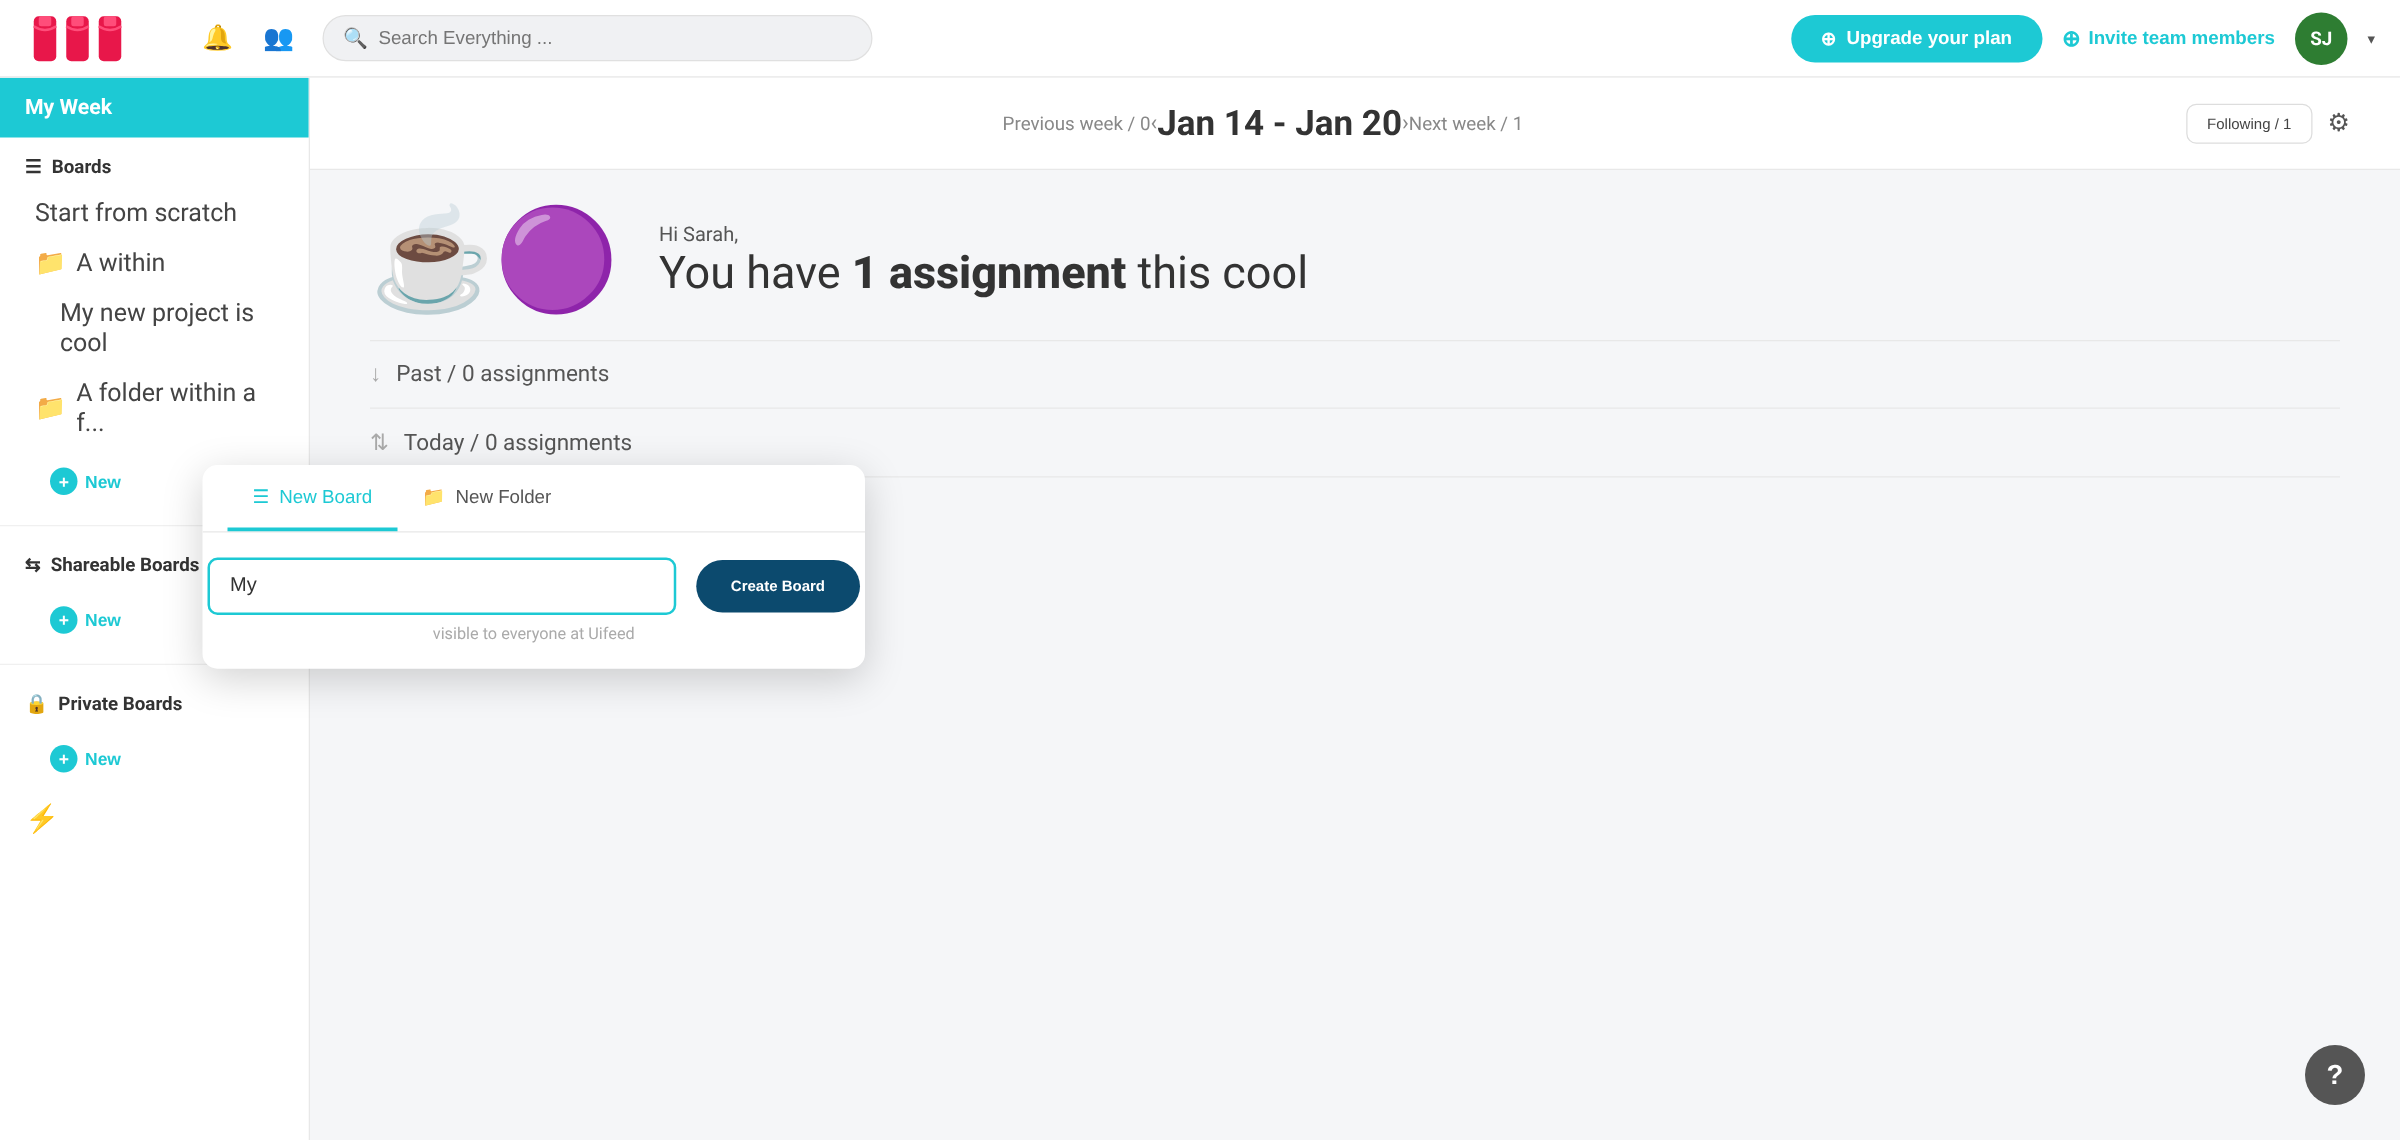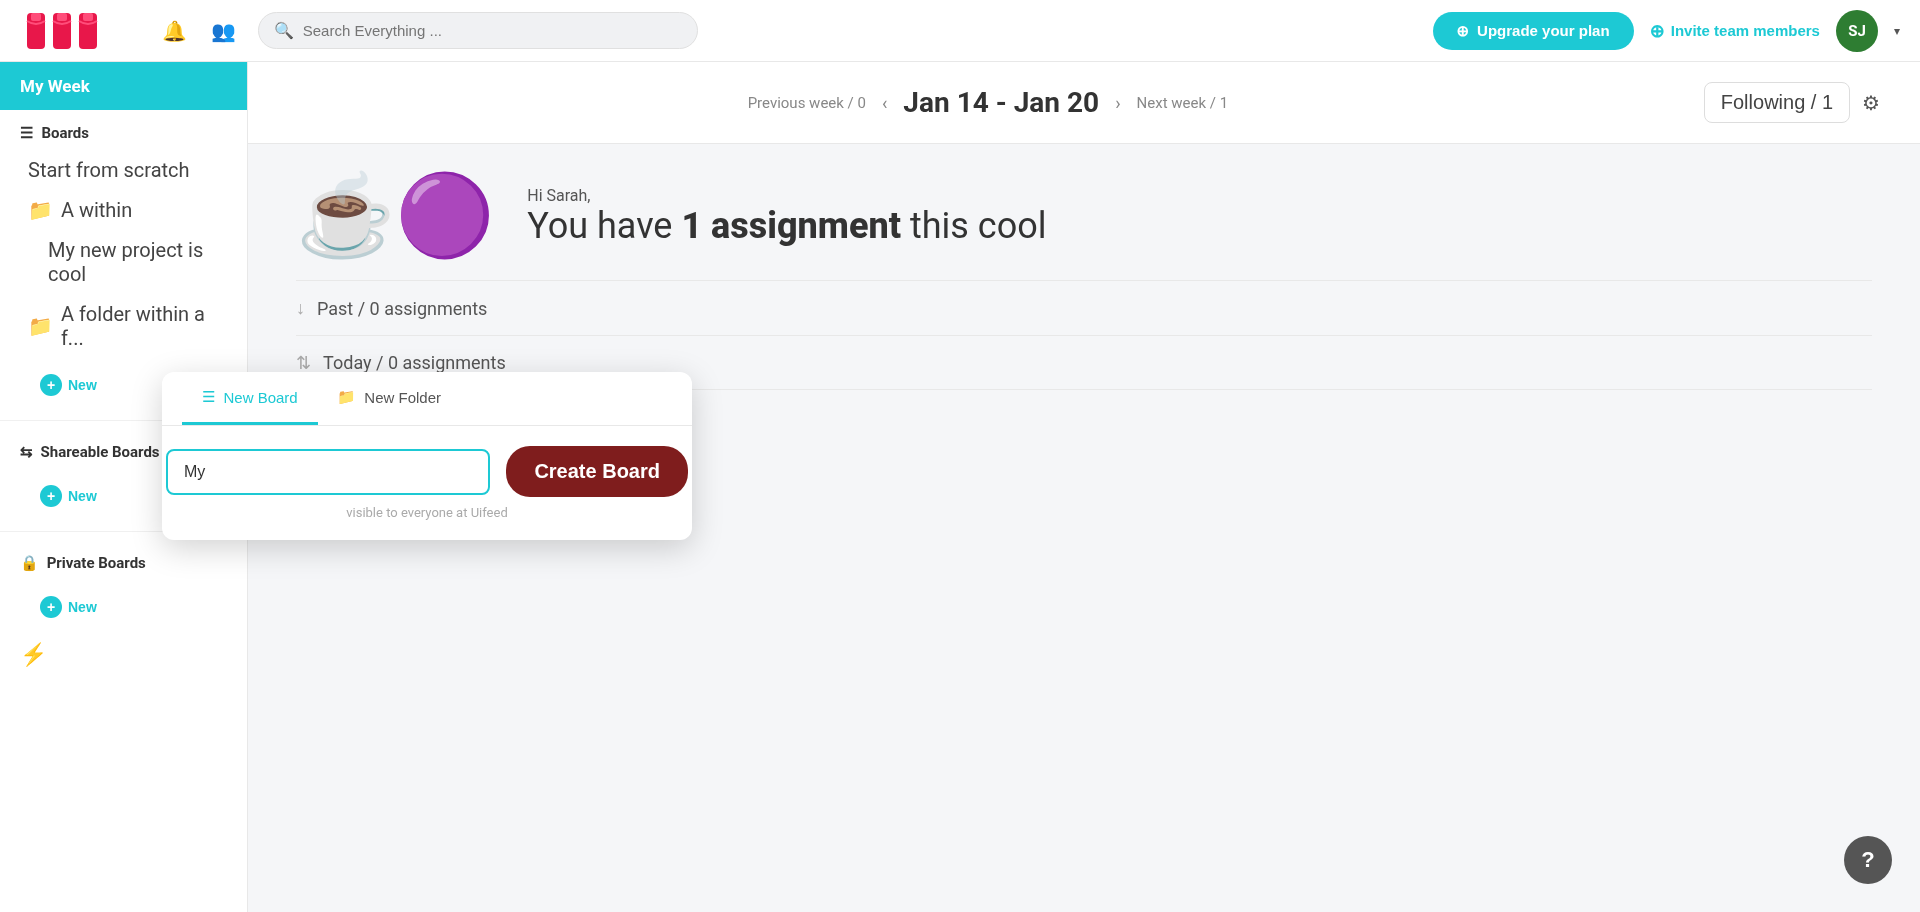--- a/index.html
+++ b/index.html
@@ -71,28 +71,28 @@
     .main {
       position: fixed; top: 62px; left: 248px; right: 0; bottom: 0;
       background: #f5f6f8; overflow-y: auto; padding: 0;
     }
 
     
     .week-header {
       background: #fff; padding: 20px 40px; display: flex; align-items: center;
       border-bottom: 1px solid #e8e8e8; gap: 16px;
     }
-    .week-nav { display: flex; align-items: center; gap: 16px; flex: 1; justify-content: center; }
+    .week-nav { display: flex; align-items: center; flex: 1; justify-content: center; }
     .week-nav-link { font-size: 15px; color: #888; cursor: pointer; text-decoration: none; }
     .week-nav-arrow { font-size: 18px; color: #888; cursor: pointer; }
     .week-title { font-size: 28px; font-weight: 700; color: #333; }
     .week-header-right { display: flex; align-items: center; gap: 12px; margin-left: auto; }
     .following-btn {
       background: #fff; border: 1px solid #ddd; border-radius: 8px;
-      padding: 8px 16px; font-size: 20px; color: #444; cursor: pointer;
+      padding: 8px 16px; font-size: 12px; color: #444; cursor: pointer;
     }
     .settings-btn { background: none; border: none; font-size: 20px; color: #555; cursor: pointer; }
 
     
     .greeting-section {
       padding: 32px 48px 24px;
       display: flex; align-items: center; gap: 32px;
     }
     .greeting-emoji { font-size: 80px; line-height: 1; }
     .greeting-text h2 { font-size: 16px; color: #555; font-weight: 400; }
@@ -126,22 +126,22 @@
       display: flex; align-items: center; gap: 8px; border-bottom: 3px solid transparent;
       background: none; border-top: none; border-left: none; border-right: none;
     }
     .popup-tab.active { color: #1dc9d4; border-bottom: 3px solid #1dc9d4; }
     .popup-body { padding: 20px 4px 0; display: flex; align-items: center; gap: 16px; }
     .popup-input {
       flex: 1; padding: 12px 16px; border: 2px solid #1dc9d4; border-radius: 8px;
       font-size: 16px; outline: none; color: #333;
     }
     .create-btn {
-      background: #7f1d1d; color: #fff; border: none; border-radius: 24px;
-      padding: 14px 28px; font-size: 20px; font-weight: 600; cursor: pointer;
+      background: #0c4a6e; color: #fff; border: none; border-radius: 24px;
+      padding: 14px 28px; font-size: 12px; font-weight: 600; cursor: pointer;
       white-space: nowrap;
     }
     .popup-hint { padding: 8px 20px 0; font-size: 13px; color: #aaa; text-align: center; }
 
     
     .new-btn-circle {
       display: inline-flex; align-items: center; justify-content: center;
       width: 22px; height: 22px; border-radius: 50%; background: #1dc9d4;
       color: #fff; font-size: 14px; font-weight: 700; flex-shrink: 0;
     }

